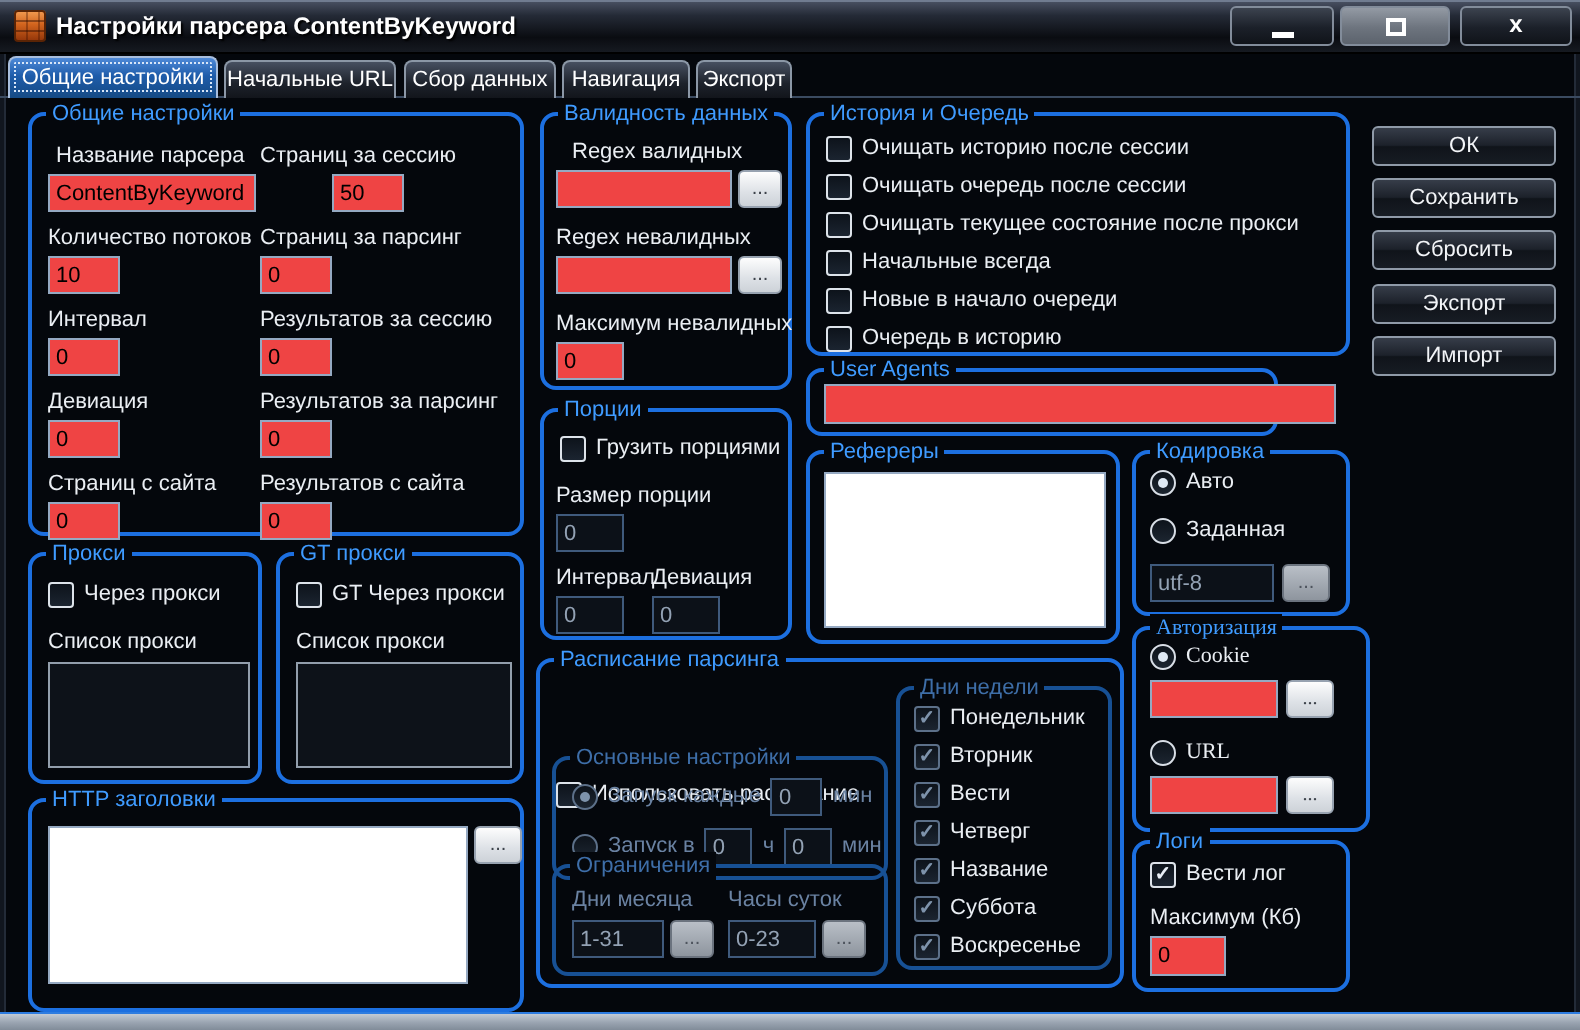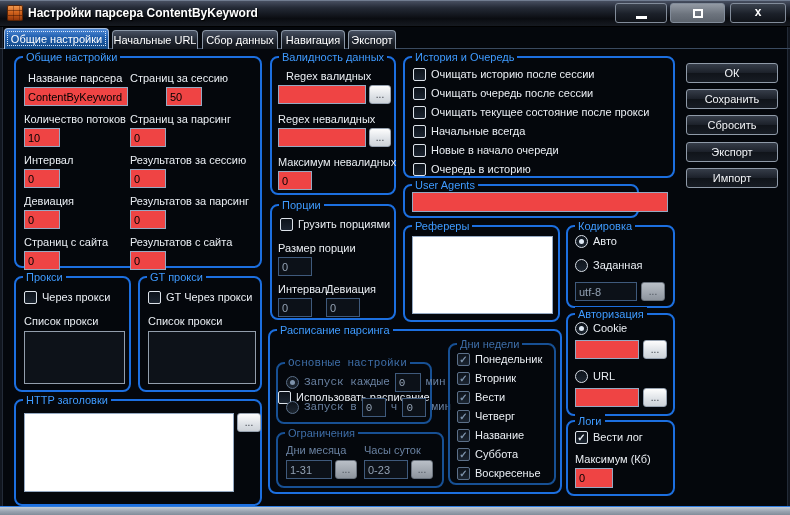--- a/index.html
+++ b/index.html
@@ -198,21 +198,21 @@
     <input class="inp dis" style="left: 6px; top: 92px; width: 34px;" value="0">
     <input class="inp dis" style="left: 54px; top: 92px; width: 34px;" value="0">
   </div>
 
   <div class="gb" style="left:268px;top:329px;width:294px;height:165px;">
     <span class="gb-title">Расписание парсинга</span>
     <div class="row" style="left:8px;top:12px;margin-top:48px;">
       <span class="cb"></span>
       <span class="lbl">Использовать расписание</span>
     </div>
-    <div class="gb dis" style="left:6px;top:31px;width:156px;height:62px;font-family:Liberation Mono, monospace;">
+    <div class="gb dis" style="left:6px;top:47px;width:168px;height:62px;">
       <span class="gb-title" style="background:#04070c;">Основные настройки</span>
       <div class="row" style="left:8px;top:9px;">
         <span class="rd sel dis"></span>
         <span class="lbl dis">Запуск каждые</span>
         <input class="inp dis" style="position: static; width: 26px;" value="0">
         <span class="lbl dis">мин</span>
       </div>
       <div class="row" style="left:8px;top:34px;">
         <span class="rd dis"></span>
         <span class="lbl dis">Запуск в</span>
@@ -323,21 +323,21 @@
       <span class="lbl">Авто</span>
     </div>
     <div class="row" style="left:7px;top:32px;">
       <span class="rd"></span>
       <span class="lbl">Заданная</span>
     </div>
     <input class="inp dis" style="left: 7px; top: 55px; width: 62px;" value="utf-8">
     <button class="more dis" style="left:73px;top:55px;">...</button>
   </div>
 
-  <div class="gb" style="left:566px;top:313px;width:109px;height:103px;">
+  <div class="gb" style="left:566px;top:313px;width:119px;height:103px;font-family:Liberation Serif, serif;">
     <span class="gb-title">Авторизация</span>
     <div class="row" style="left:7px;top:7px;">
       <span class="rd sel"></span>
       <span class="lbl">Cookie</span>
     </div>
     <input class="inp" style="left: 7px; top: 25px; width: 64px;" value="">
     <button class="more" style="left:75px;top:25px;">...</button>
     <div class="row" style="left:7px;top:55px;">
       <span class="rd"></span>
       <span class="lbl">URL</span>

